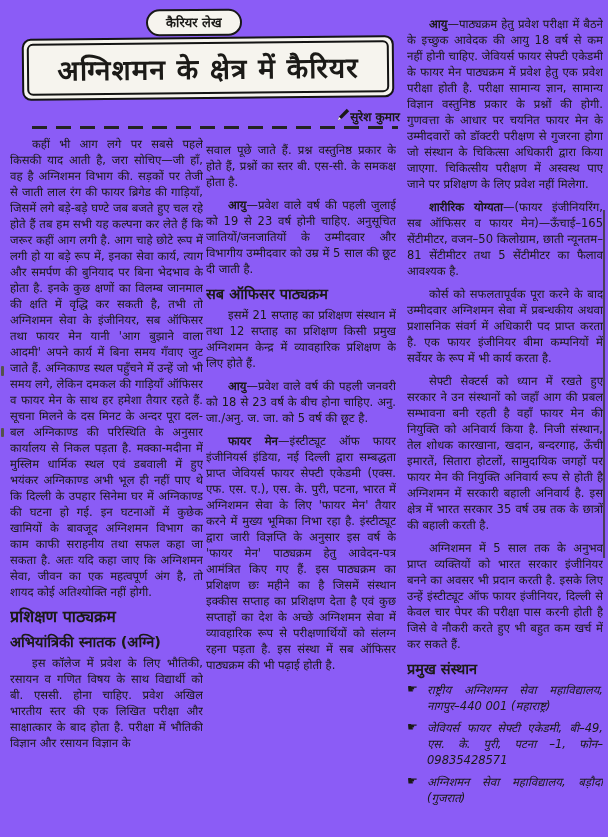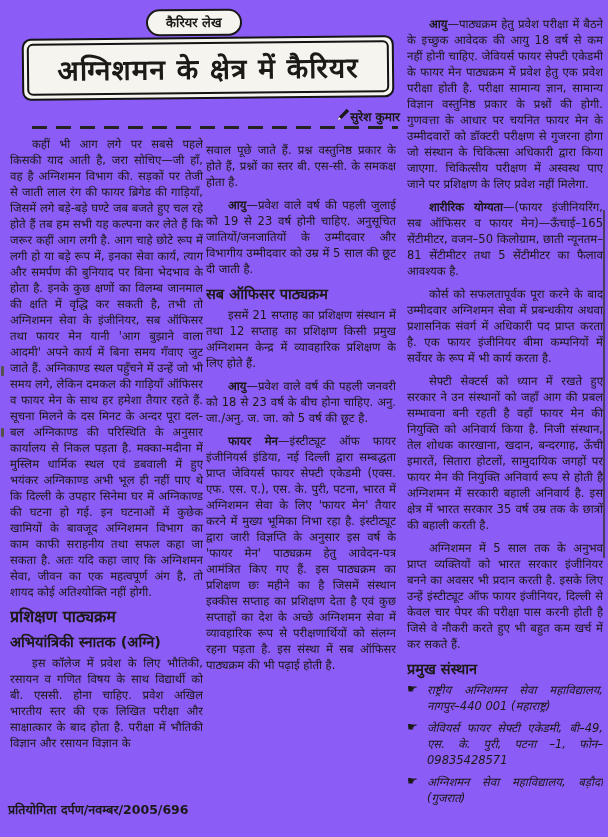--- a/index.html
+++ b/index.html
@@ -142,18 +142,17 @@
         <span class="inst-text">जेवियर्स फायर सेफ्टी एकेडमी, बी–49, एस. के. पुरी, पटना –1, फोन–09835428571</span>
       </li>
       <li class="inst-item">
         <span class="pointer">☛</span>
         <span class="inst-text">अग्निशमन सेवा महाविद्यालय, बड़ौदा (गुजरात)</span>
       </li>
     </ul>
 
   </div>
 
-  <div class="footer-credit">प्रतियोगिता दर्पण/नवम्बर/2005/696</div>
 
   <div class="edge-line"></div>
   <div class="speck speck-1"></div>
   <div class="speck speck-2"></div>
 </div>
 
 </body></html>

